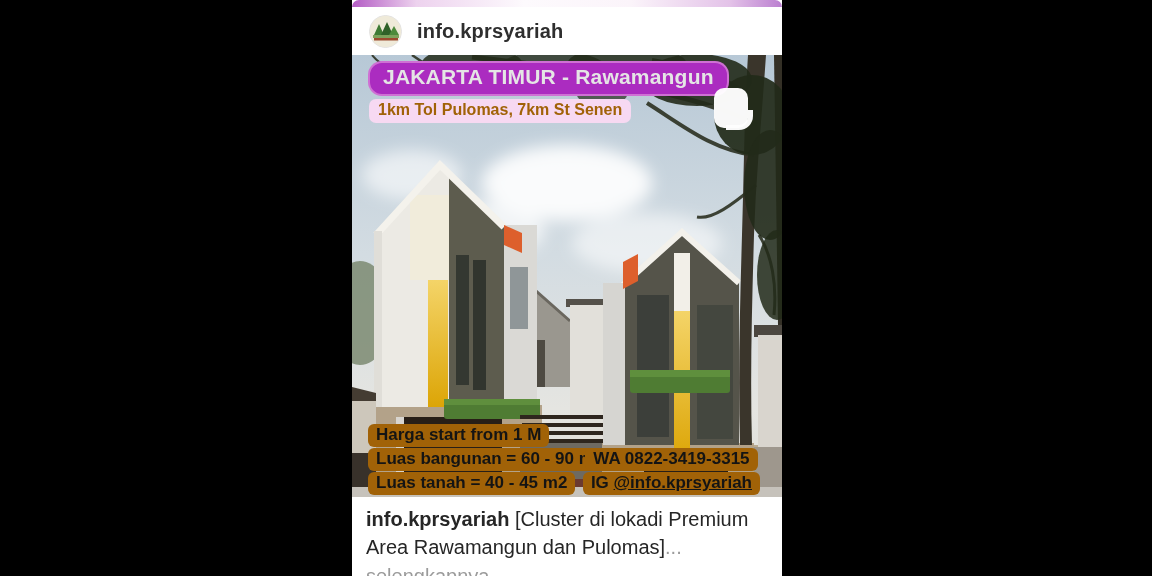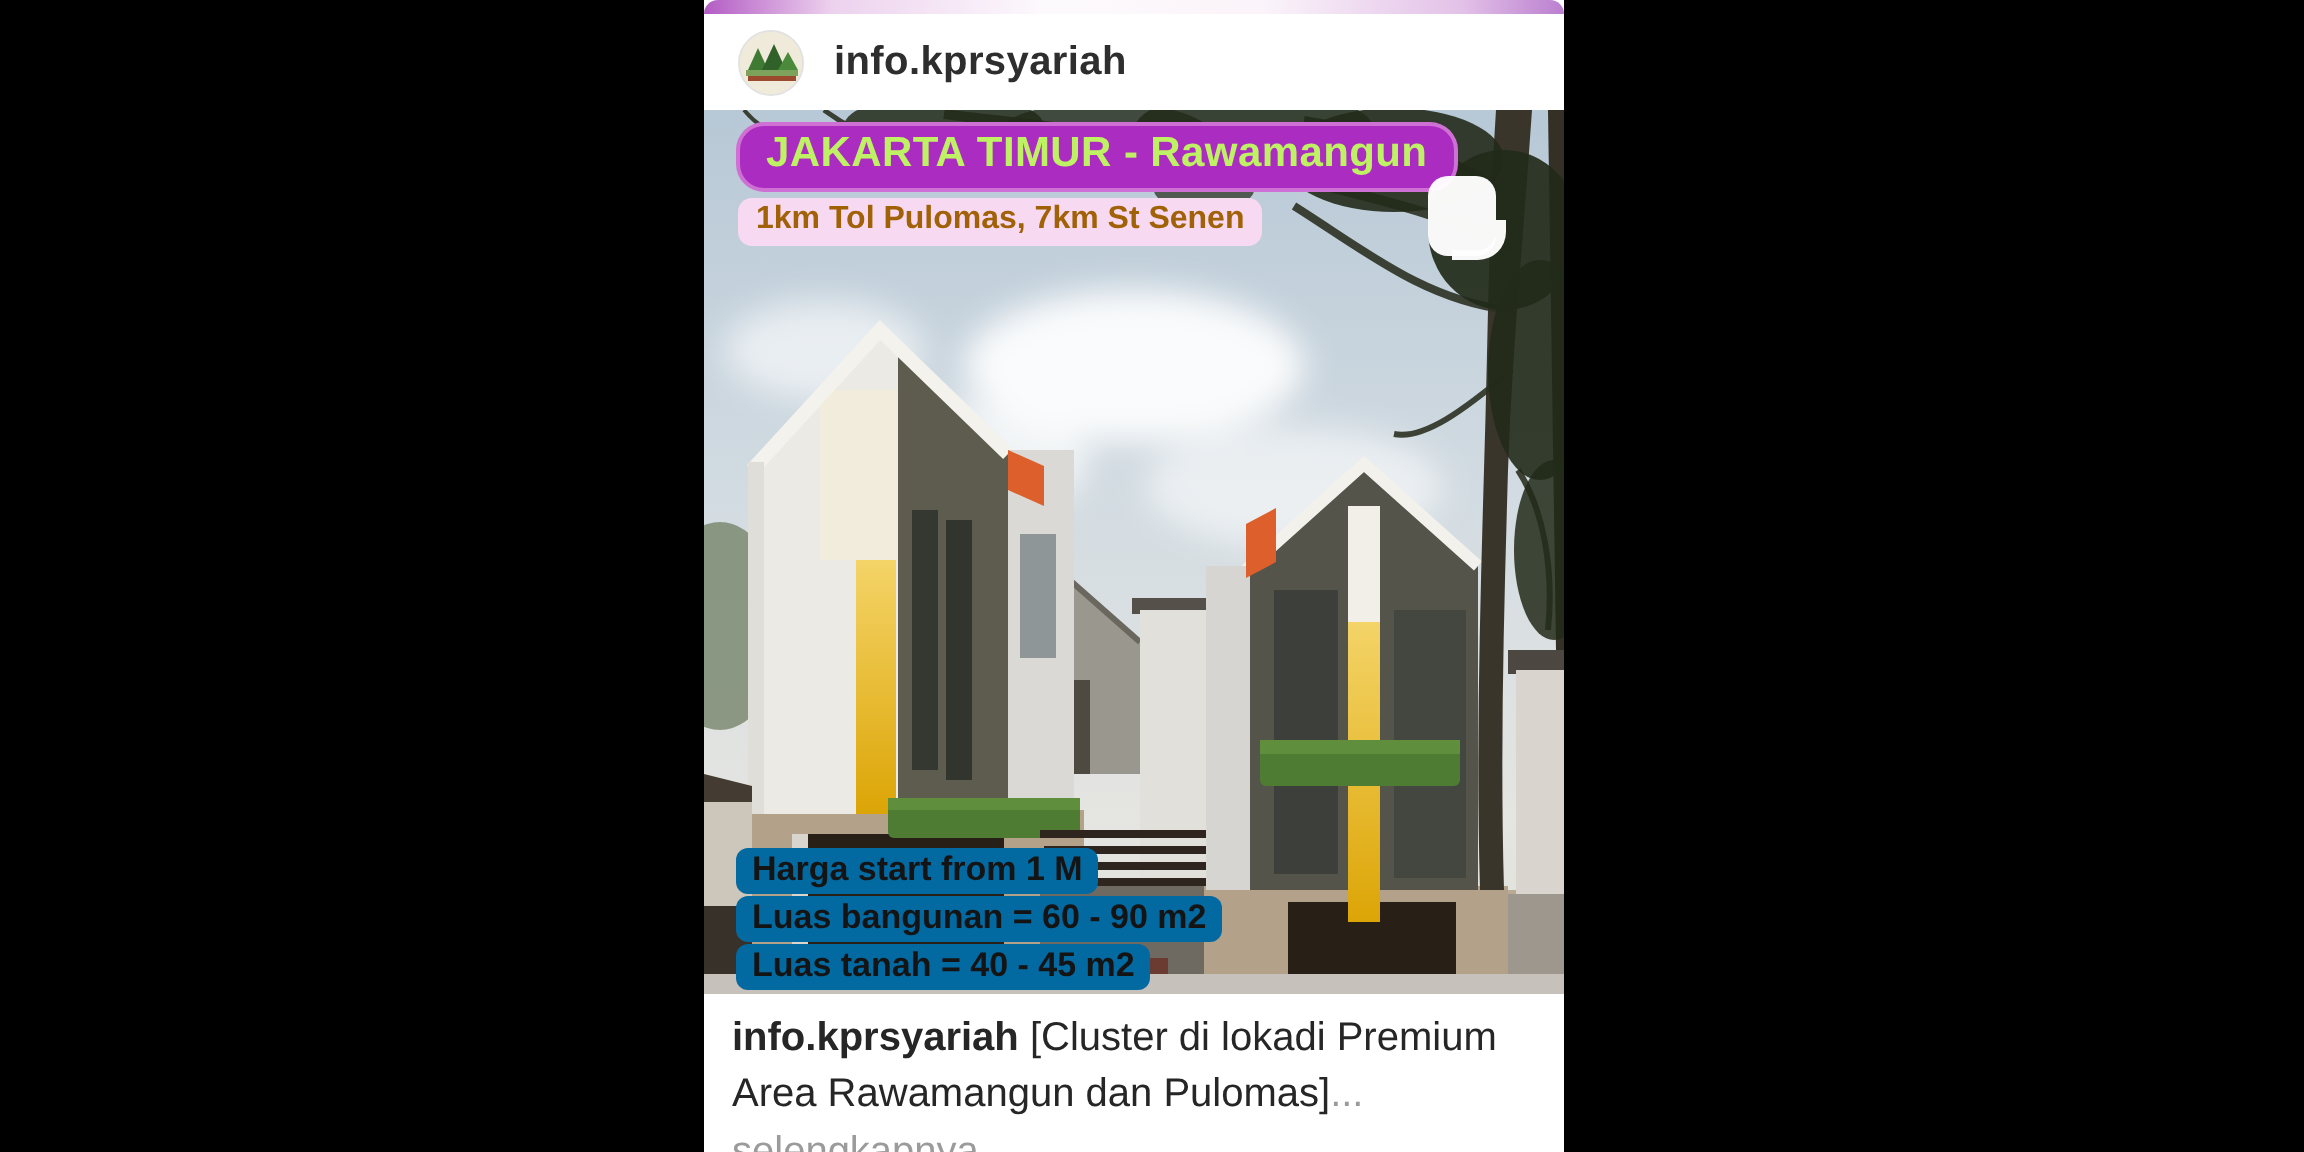--- a/index.html
+++ b/index.html
@@ -10,34 +10,34 @@
   .lb-right{left:790px;width:362px;}
   .card{position:absolute;left:352px;top:0;width:430px;height:576px;background:#fff;overflow:hidden;}
   .grad-edge{height:7px;border-radius:9px 9px 0 0;
     background:linear-gradient(90deg,#b35cc4 0%,#edd2ee 15%,#fdfafd 40%,#fbf4fa 65%,#e3c2e8 88%,#bb7fd0 100%);}
   .post-header{height:48px;display:flex;align-items:center;padding:0 14px 0 17px;background:#fff;}
   .avatar{width:31px;height:31px;border-radius:50%;overflow:hidden;flex:none;
           background:#efeadb;border:1px solid #e2e2e2;display:flex;align-items:center;justify-content:center;}
   .username{margin-left:15px;font-size:20px;font-weight:700;color:#2e2e2e;letter-spacing:.2px;}
   .photo{position:relative;width:430px;height:442px;overflow:hidden;background:#cdd6dc;}
   .photo svg.scene{position:absolute;left:0;top:0;}
-  .loc-badge{position:absolute;left:16px;top:6px;background:#ab2cc0;color:#bef264;
+  .loc-badge{position:absolute;left:16px;top:6px;background:#ab2cc0;color:#e5e5e5;
     font-size:21px;font-weight:700;letter-spacing:.2px;padding:2px 13px 5px;border-radius:14px;
     border:2px solid rgba(236,170,228,.55);white-space:nowrap;}
   .dist-badge{position:absolute;left:17px;top:44px;background:#f7d9f2;color:#a16207;
     font-size:16px;font-weight:700;padding:2px 9px 4px;border-radius:7px;white-space:nowrap;}
   .sticker{position:absolute;left:362px;top:33px;width:34px;height:40px;background:#fff;
     border-radius:10px;opacity:.97;}
   .sticker-hook{position:absolute;left:374px;top:55px;width:22px;height:15px;
     border:5px solid #fff;border-top:none;border-left:none;border-bottom-right-radius:14px;opacity:.97;}
   .price-stack{position:absolute;left:16px;bottom:2px;display:flex;flex-direction:column;
     align-items:flex-start;gap:1px;}
   .contact-stack{position:absolute;right:22px;bottom:2px;display:flex;flex-direction:column;
     align-items:center;gap:1px;}
-  .pill{background:#0369a1;color:#141414;font-size:17px;font-weight:700;
+  .pill{background:#a16207;color:#141414;font-size:17px;font-weight:700;
     padding:0 8px 2px;border-radius:6px;white-space:nowrap;line-height:21px;}
   .pill .underlined{text-decoration:underline;}
   .caption{padding:8px 14px 0;font-size:20px;line-height:28px;color:#262626;background:#fff;}
   .caption .cap-user{font-weight:700;}
   .caption .dim{color:#9b9b9b;}
   .caption .more{display:block;color:#9b9b9b;margin-top:1px;}
 </style>
 </head>
 <body>
 
@@ -173,20 +173,24 @@
       <div class="dist-badge">1km Tol Pulomas, 7km St Senen</div>
       <div class="sticker"></div>
       <div class="sticker-hook"></div>
 
       <div class="price-stack">
         <div class="pill">Harga start from 1 M</div>
         <div class="pill">Luas bangunan = 60 - 90 m2</div>
         <div class="pill">Luas tanah = 40 - 45 m2</div>
       </div>
 
+      <div class="contact-stack">
+        <div class="pill">WA 0822-3419-3315</div>
+        <div class="pill"><span>IG </span><span class="underlined">@info.kprsyariah</span></div>
+      </div>
     </div>
 
     <div class="caption">
       <span class="cap-user">info.kprsyariah</span><span> [Cluster di lokadi Premium Area Rawamangun dan Pulomas]</span><span class="dim">...</span>
       <span class="more">selengkapnya</span>
     </div>
   </div>
 </div>
 
 </body></html>

